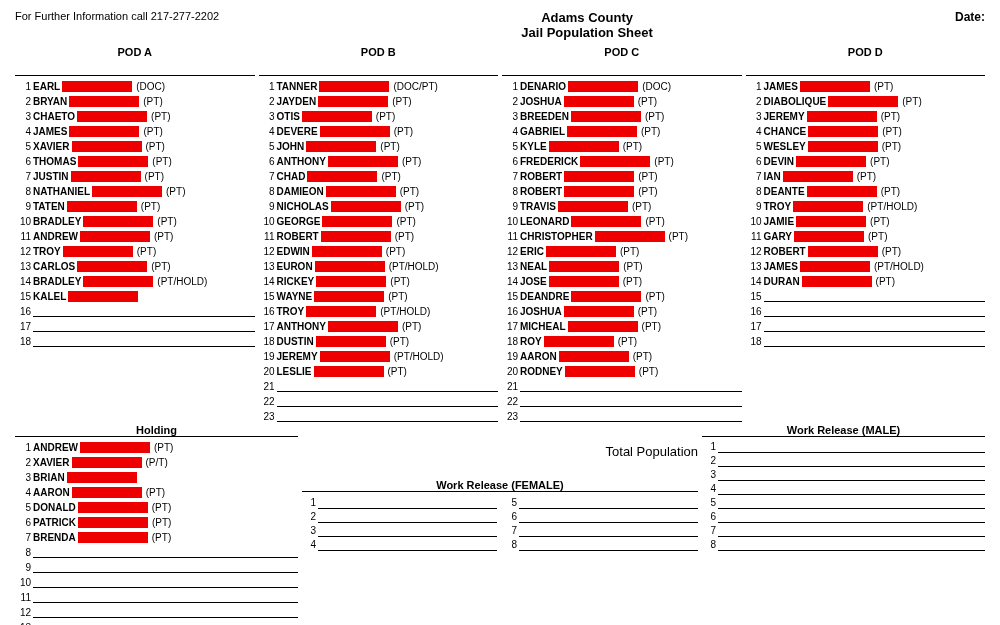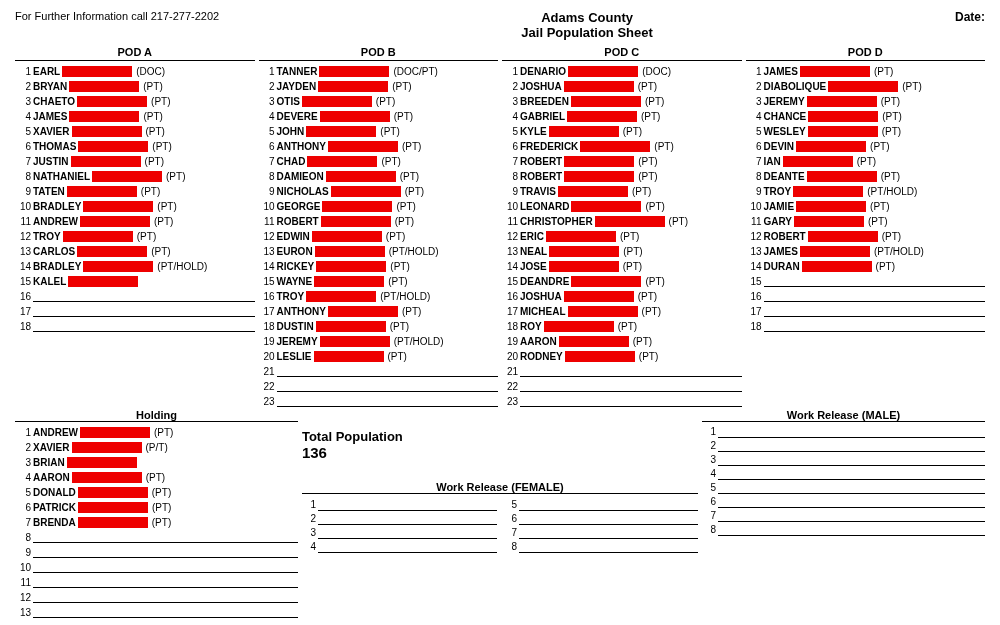--- a/index.html
+++ b/index.html
@@ -35,21 +35,21 @@
       margin-top: 6px;
     }
     .pod-column {
       flex: 1;
     }
     .pod-title {
       text-align: center;
       font-weight: bold;
       font-size: 11px;
       border-bottom: 1px solid #000;
-      padding-bottom: 2px;
+      padding-bottom: 17px;
       margin-bottom: 3px;
     }
     .inmate-row {
       display: flex;
       align-items: center;
       margin-bottom: 1px;
       min-height: 14px;
     }
     .row-num {
       width: 16px;
@@ -95,23 +95,24 @@
       flex: 1;
     }
     .section-title {
       text-align: center;
       font-weight: bold;
       font-size: 11px;
       border-bottom: 1px solid #000;
       margin-bottom: 3px;
     }
     .total-pop-title {
-      font-weight: bold;
+      font-weight: normal;
       font-size: 13px;
       margin-top: 20px;
+      text-align: right;
     }
     .total-pop-num {
       font-weight: bold;
       font-size: 15px;
     }
     .wr-row {
       display: flex;
       align-items: center;
       margin-bottom: 1px;
       min-height: 13px;
@@ -866,21 +867,20 @@
           </div>
           <div class="inmate-row">
             <span class="row-num">13</span>
             <span class="wr-line" style="flex: 1 1 0%;"></span>
           </div>
         </div>
     </div>
 
     <div style="flex:1.4;">
       <div class="total-pop-title">Total Population</div>
-      <div class="total-pop-num">136</div>
       <div style="margin-top:20px;">
         <div class="section-title">Work Release (FEMALE)</div>
         <div class="bottom-wr">
           <div class="wr-female-left">
             <div class="wr-row">
                 <span class="wr-num">1</span>
                 <span class="wr-line"></span>
               </div>
             <div class="wr-row">
                 <span class="wr-num">2</span>

